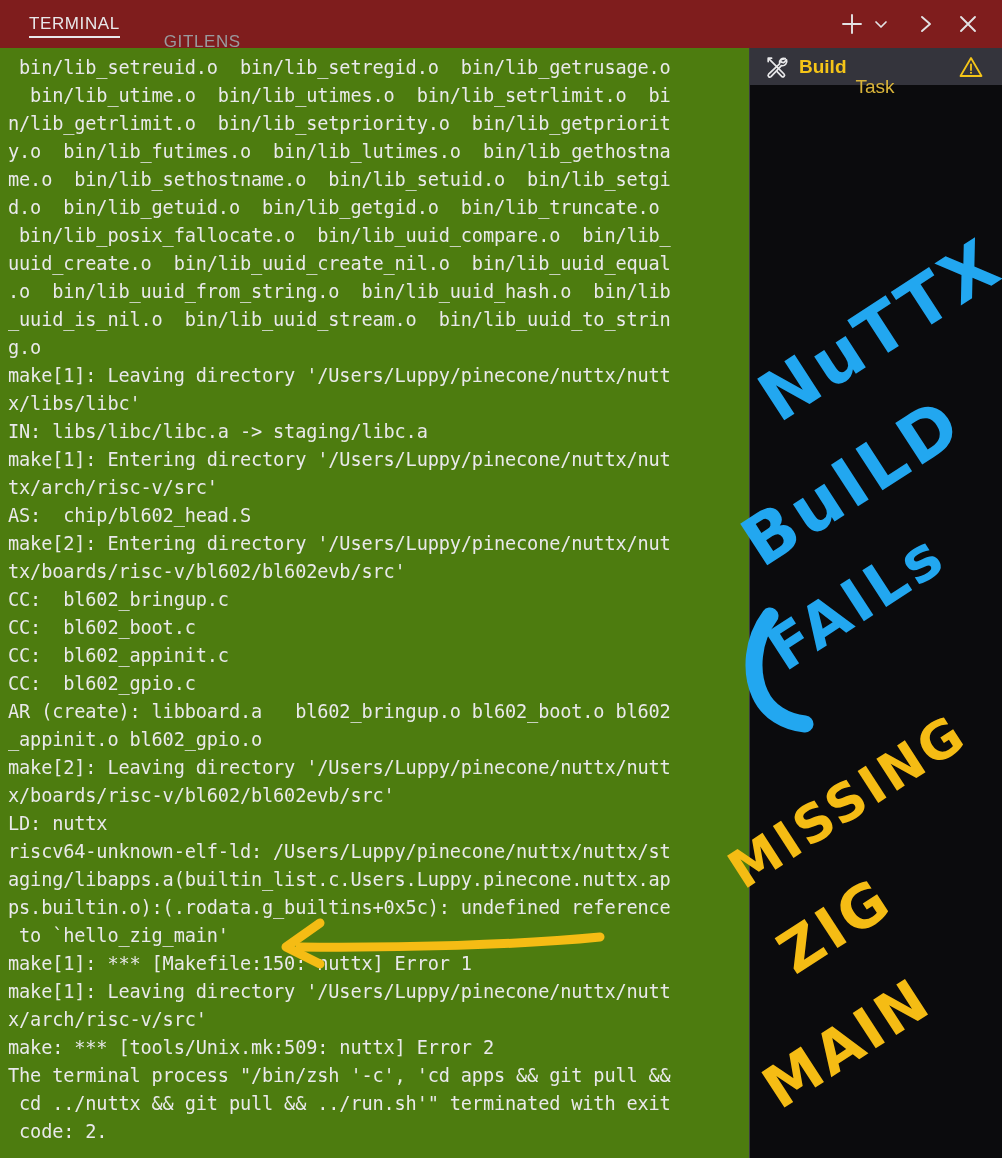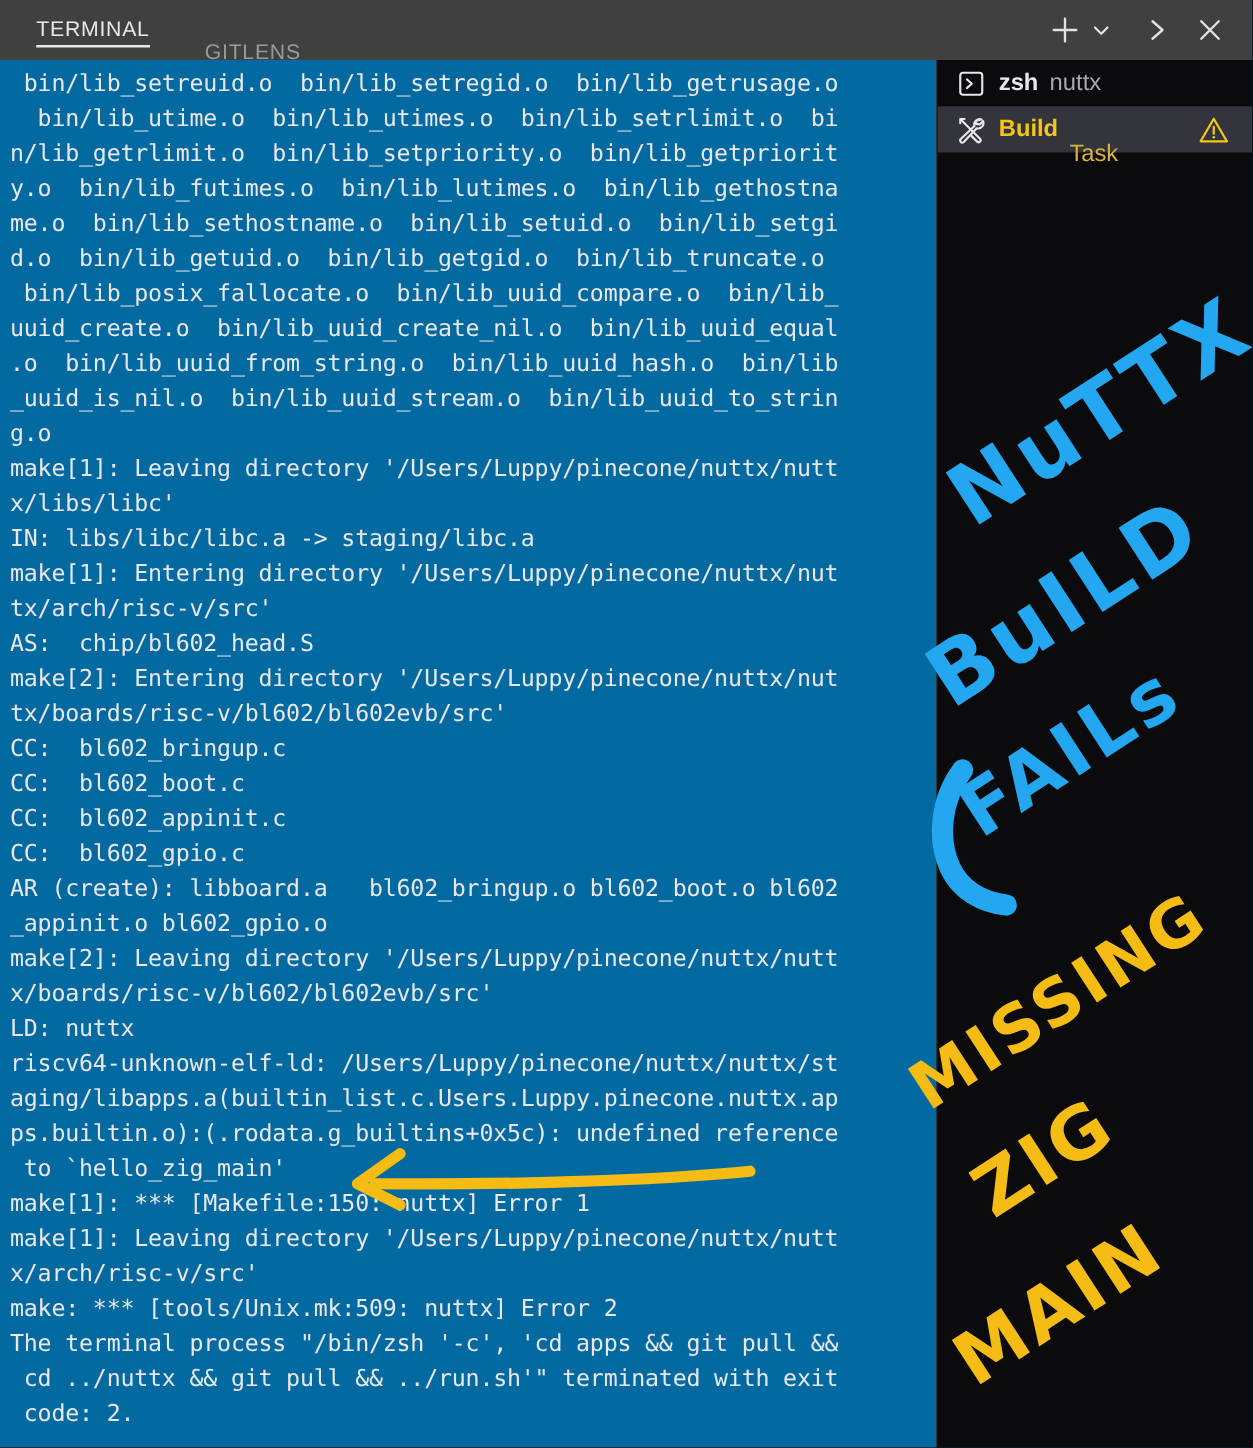--- a/index.html
+++ b/index.html
@@ -20,21 +20,21 @@
     height: 1158px;
     background: #0b0b0d;
   }
 
   
   .tabbar {
     position: absolute;
     left: 0; top: 0;
     width: 1002px;
     height: 48px;
-    background: #404040;
+    background: #7f1d1d;
     display: flex;
     align-items: center;
   }
   .tab {
     position: relative;
     height: 48px;
     display: flex;
     align-items: center;
     font-size: 17px;
     letter-spacing: 0.6px;
@@ -66,21 +66,21 @@
     cursor: pointer;
   }
   .tb-btn.narrow { width: 22px; }
 
   
   .terminal {
     position: absolute;
     left: 0; top: 48px;
     width: 749px;
     height: 1110px;
-    background: #0369a1;
+    background: #4d7c0f;
     overflow: hidden;
   }
   .term-lines {
     font-family: "DejaVu Sans Mono", "Liberation Mono", monospace;
     font-size: 18.6px;
     line-height: 28px;
     color: #e9e9eb;
     white-space: pre;
     padding: 6px 0 0 8px;
     letter-spacing: -0.15px;
@@ -186,30 +186,20 @@
   </div>
 
   <div class="terminal">
     <div class="term-lines" id="term-lines"><div> bin/lib_setreuid.o  bin/lib_setregid.o  bin/lib_getrusage.o</div><div>  bin/lib_utime.o  bin/lib_utimes.o  bin/lib_setrlimit.o  bi</div><div>n/lib_getrlimit.o  bin/lib_setpriority.o  bin/lib_getpriorit</div><div>y.o  bin/lib_futimes.o  bin/lib_lutimes.o  bin/lib_gethostna</div><div>me.o  bin/lib_sethostname.o  bin/lib_setuid.o  bin/lib_setgi</div><div>d.o  bin/lib_getuid.o  bin/lib_getgid.o  bin/lib_truncate.o</div><div> bin/lib_posix_fallocate.o  bin/lib_uuid_compare.o  bin/lib_</div><div>uuid_create.o  bin/lib_uuid_create_nil.o  bin/lib_uuid_equal</div><div>.o  bin/lib_uuid_from_string.o  bin/lib_uuid_hash.o  bin/lib</div><div>_uuid_is_nil.o  bin/lib_uuid_stream.o  bin/lib_uuid_to_strin</div><div>g.o</div><div>make[1]: Leaving directory '/Users/Luppy/pinecone/nuttx/nutt</div><div>x/libs/libc'</div><div>IN: libs/libc/libc.a -&gt; staging/libc.a</div><div>make[1]: Entering directory '/Users/Luppy/pinecone/nuttx/nut</div><div>tx/arch/risc-v/src'</div><div>AS:  chip/bl602_head.S</div><div>make[2]: Entering directory '/Users/Luppy/pinecone/nuttx/nut</div><div>tx/boards/risc-v/bl602/bl602evb/src'</div><div>CC:  bl602_bringup.c</div><div>CC:  bl602_boot.c</div><div>CC:  bl602_appinit.c</div><div>CC:  bl602_gpio.c</div><div>AR (create): libboard.a   bl602_bringup.o bl602_boot.o bl602</div><div>_appinit.o bl602_gpio.o</div><div>make[2]: Leaving directory '/Users/Luppy/pinecone/nuttx/nutt</div><div>x/boards/risc-v/bl602/bl602evb/src'</div><div>LD: nuttx</div><div>riscv64-unknown-elf-ld: /Users/Luppy/pinecone/nuttx/nuttx/st</div><div>aging/libapps.a(builtin_list.c.Users.Luppy.pinecone.nuttx.ap</div><div>ps.builtin.o):(.rodata.g_builtins+0x5c): undefined reference</div><div> to `hello_zig_main'</div><div>make[1]: *** [Makefile:150: nuttx] Error 1</div><div>make[1]: Leaving directory '/Users/Luppy/pinecone/nuttx/nutt</div><div>x/arch/risc-v/src'</div><div>make: *** [tools/Unix.mk:509: nuttx] Error 2</div><div>The terminal process "/bin/zsh '-c', 'cd apps &amp;&amp; git pull &amp;&amp;</div><div> cd ../nuttx &amp;&amp; git pull &amp;&amp; ../run.sh'" terminated with exit</div><div> code: 2.</div></div>
   </div>
 
   <div class="v-divider"></div>
 
   <div class="sidepanel">
 
-    <div class="term-item">
-      <span class="ti-icon">
-        <svg width="22" height="22" viewBox="0 0 22 22" aria-hidden="true">
-          <rect x="2.2" y="2.2" width="17.6" height="17.6" rx="2.2" fill="none" stroke="#e8e8ea" stroke-width="1.7"></rect>
-          <path d="M7.5 7.5 L11.5 11 L7.5 14.5" fill="none" stroke="#e8e8ea" stroke-width="1.6" stroke-linecap="round" stroke-linejoin="round"></path>
-        </svg>
-      </span>
-      <span class="ti-name ti-zsh-name">zsh</span>
-      <span class="ti-desc ti-zsh-desc">nuttx</span>
-    </div>
 
     <div class="term-item selected">
       <span class="ti-icon">
         <svg width="24" height="24" viewBox="0 0 24 24" aria-hidden="true">
           <g stroke="#e8e8ea" stroke-width="1.7" fill="none" stroke-linecap="round" stroke-linejoin="round">
             <path d="M4.2 4.2 L13.2 13.2"></path>
             <path d="M14.4 14.4 L19 19 a1.6 1.6 0 0 1 -2.3 2.3 L12.1 16.7"></path>
             <path d="M3.2 6.6 L3.2 3.2 L6.6 3.2"></path>
             <path d="M20.3 3.6 a4.3 4.3 0 0 0 -5.7 5.2 L3.6 19.2 a1.7 1.7 0 0 0 2.4 2.4 L16.4 10.6 a4.3 4.3 0 0 0 5.1 -5.7 L18.7 7.6 L16.2 7.1 L15.7 4.6 Z"></path>
           </g>

